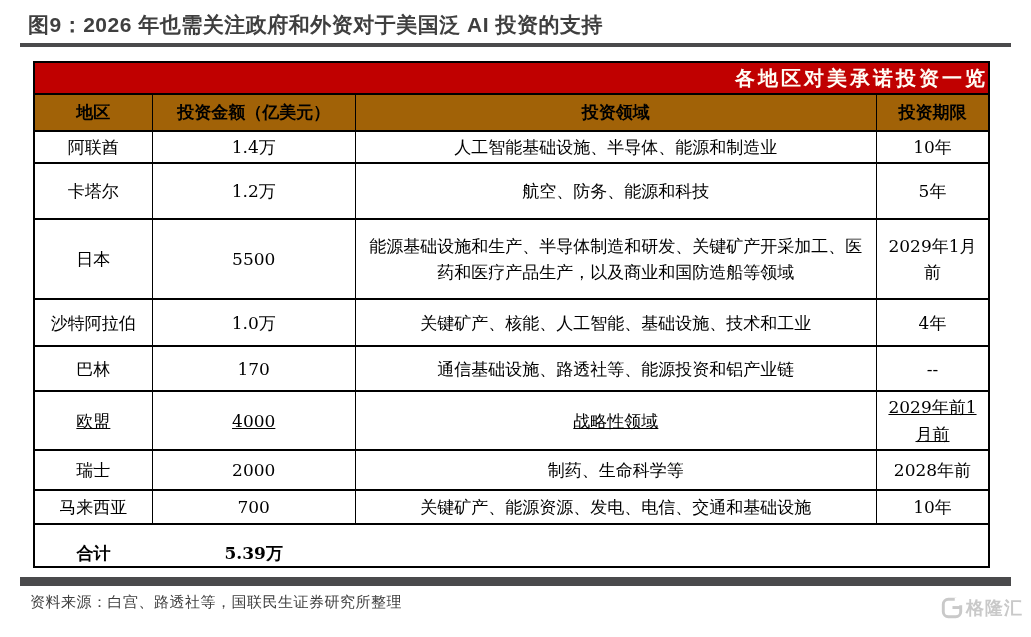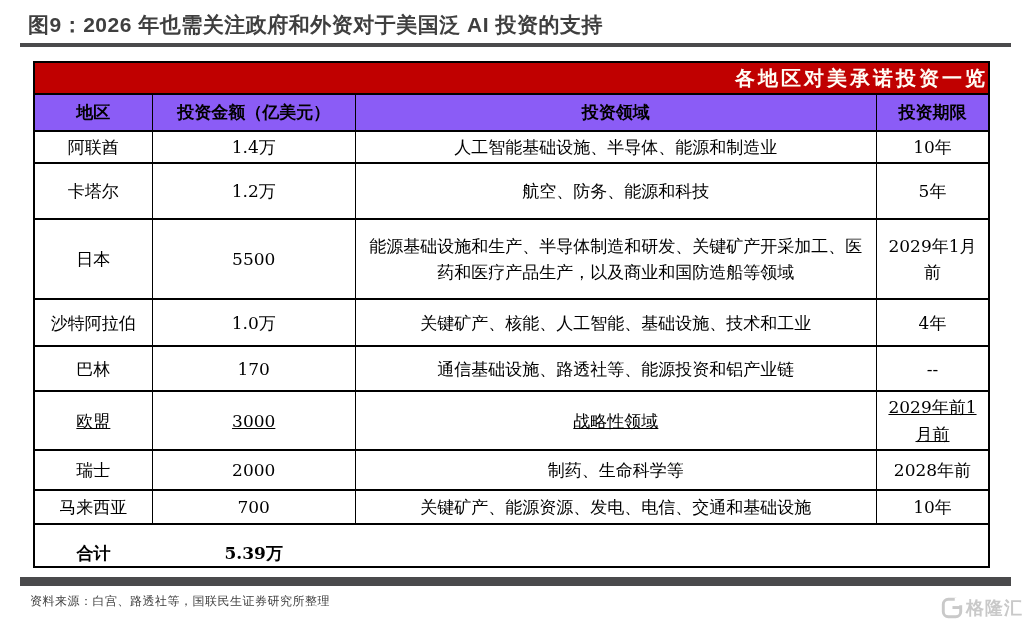--- a/index.html
+++ b/index.html
@@ -32,21 +32,21 @@
     width: 100%; border-collapse: collapse; table-layout: fixed;
     font-family: "DejaVu Serif", "Liberation Serif", serif;
     color: #000;
   }
   tr.banner-row td {
     background: #c00000; color: #fffdf5;
     height: 31px; text-align: right; vertical-align: middle;
     font-size: 20px; font-weight: bold; letter-spacing: 3px;
   }
   tr.head-row th {
-    background: #8b5cf6;
+    background: #a16207;
     border-top: 2px solid #000;
     height: 37px; text-align: center; vertical-align: middle;
     font-size: 17px; font-weight: bold;
   }
   tr.head-row th:not(:last-child) { border-right: 1.5px solid #000; }
   tbody td {
     border-top: 2px solid #000;
     text-align: center; vertical-align: middle;
     font-size: 17px; padding: 2px 8px; line-height: 1.55;
   }
@@ -67,21 +67,21 @@
 
   
   .bottom-rule {
     margin: 9px 20px 0 20px;
     height: 9px; background: #4a4a4c;
   }
   .footer {
     margin: 7px 8px 0 30px;
     display: flex; justify-content: space-between; align-items: flex-start;
   }
-  .source-note { font-size: 12px; color: #3f3f3f; letter-spacing: 0.5px; }
+  .source-note { font-size: 15px; color: #3f3f3f; letter-spacing: 0.5px; }
   .logo { display: flex; align-items: center; gap: 3px; margin-top: 3px; }
   .logo-text {
     font-size: 18px; font-weight: bold; color: #c9c9c9; letter-spacing: 1px;
   }
 </style>
 </head>
 <body>
 
 <div class="page">
 
@@ -133,21 +133,21 @@
           <td>4年</td>
         </tr>
         <tr class="data-row">
           <td>巴林</td>
           <td>170</td>
           <td>通信基础设施、路透社等、能源投资和铝产业链</td>
           <td>--</td>
         </tr>
         <tr class="data-row">
           <td>欧盟</td>
-          <td>3000</td>
+          <td>4000</td>
           <td>战略性领域</td>
           <td>2029年前1月前</td>
         </tr>
         <tr class="data-row">
           <td>瑞士</td>
           <td>2000</td>
           <td>制药、生命科学等</td>
           <td>2028年前</td>
         </tr>
         <tr class="data-row">

